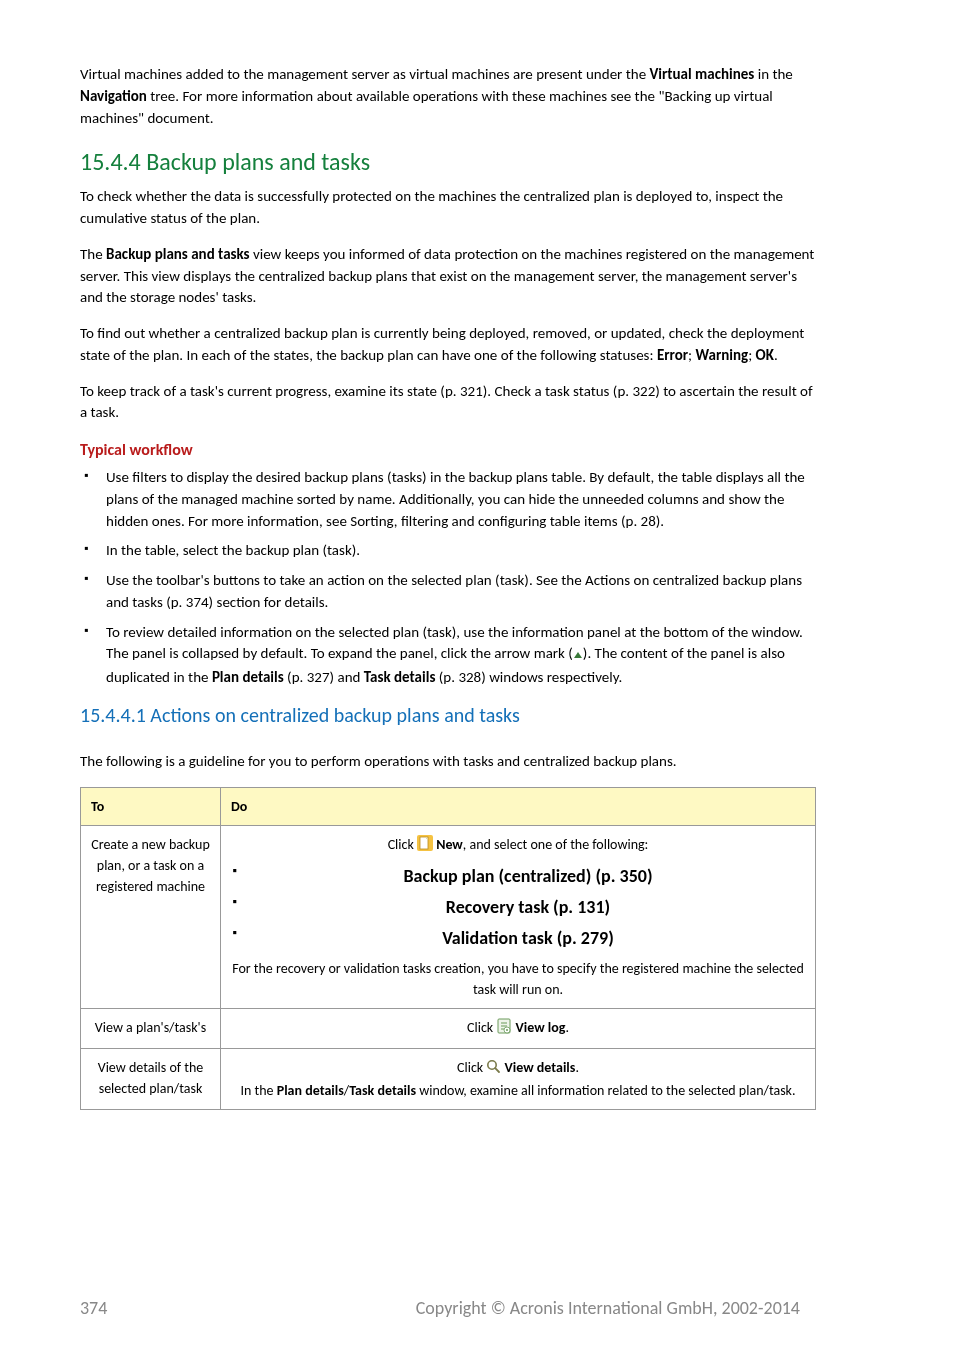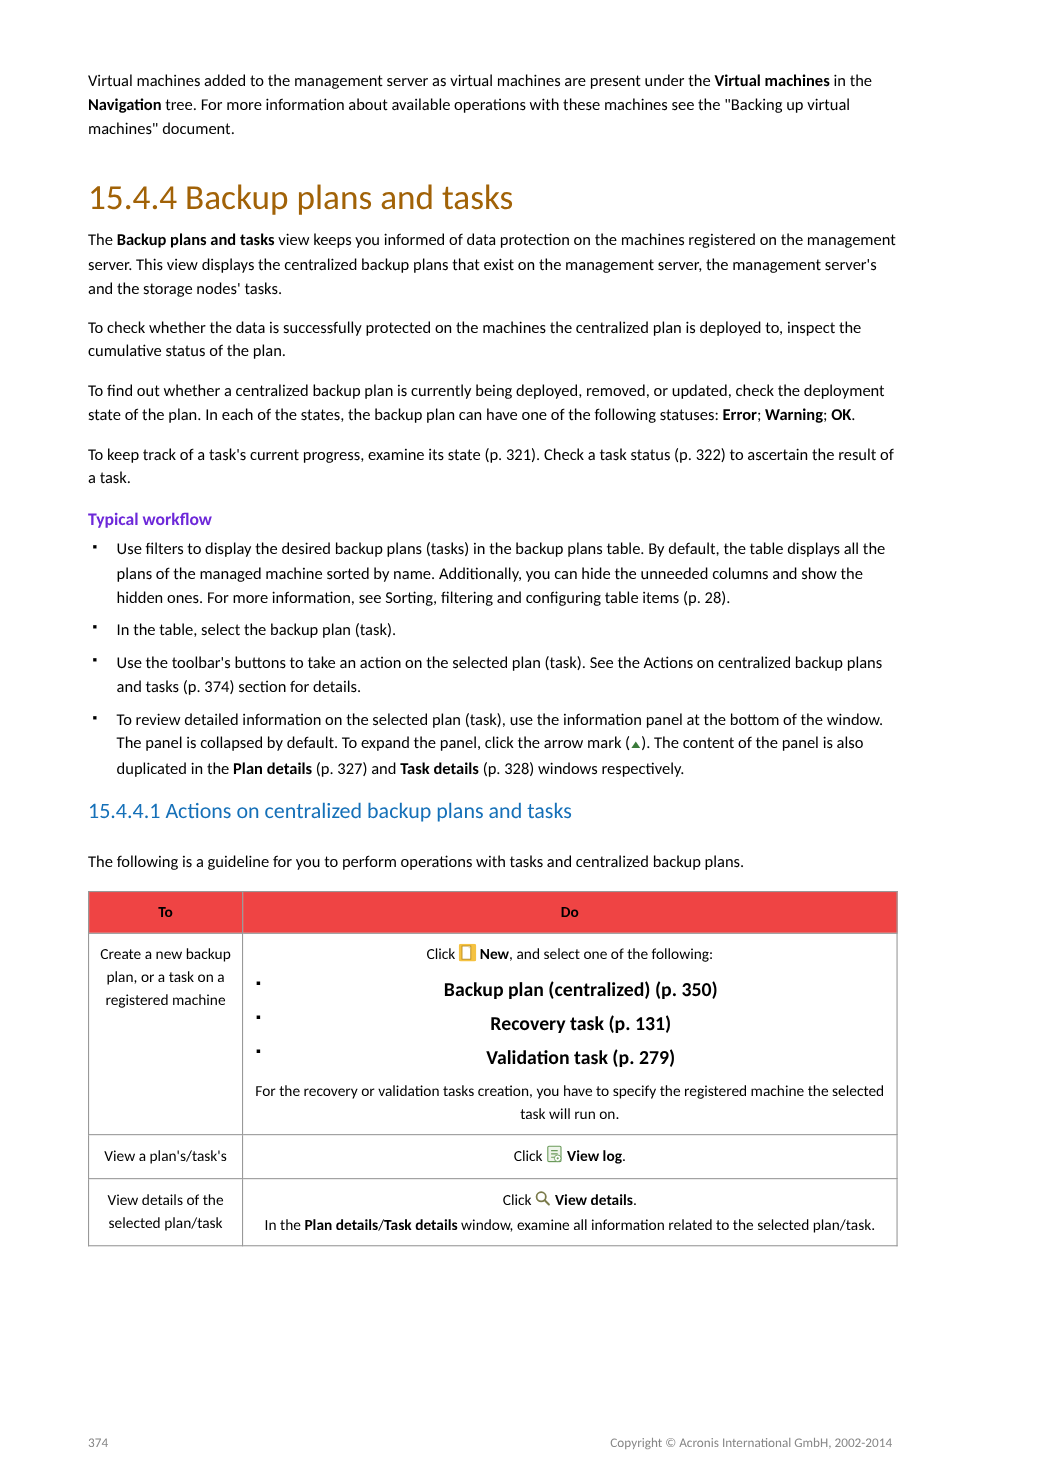--- a/index.html
+++ b/index.html
@@ -1,51 +1,51 @@
 <!DOCTYPE html>
 <html><head>
 <meta charset="utf-8">
 <style>
   * { box-sizing: border-box; margin: 0; padding: 0; }
   html, body { width: 954px; background: #fff; font-family: "Segoe UI", Calibri, Arial, sans-serif; color: #000; }
   .page { width: 896px; min-height: 1349px; padding: 64px 80px 40px 80px; position: relative; }
   .body-text { font-size: 15px; line-height: 1.45; margin-bottom: 14px; }
-  .h2 { color: #a16207; font-size: 32px; font-weight: 400; margin-top: 31px; margin-bottom: 10px; }
+  .h2 { color: #15803d; font-size: 24px; font-weight: 400; margin-top: 18px; margin-bottom: 10px; }
   .h3 { color: #1570b8; font-size: 20px; font-weight: 400; margin-top: 14px; margin-bottom: 24px; }
-  .h4 { color: #6d28d9; font-size: 16px; font-weight: 700; margin-top: 16px; margin-bottom: 8px; }
+  .h4 { color: #b91c1c; font-size: 16px; font-weight: 700; margin-top: 16px; margin-bottom: 8px; }
   ul.bullets { list-style: none; padding-left: 0; margin-bottom: 12px; }
   ul.bullets > li { position: relative; padding-left: 26px; font-size: 15px; line-height: 1.45; margin-bottom: 8px; }
   ul.bullets > li::before { content: "▪"; position: absolute; left: 4px; top: 0; font-size: 12px; color: #000; }
   ul.bullets-sm { list-style: none; padding-left: 0; margin-top: 6px; }
   ul.bullets-sm > li { position: relative; padding-left: 20px; font-size: 18px; line-height: 1.5; margin-bottom: 4px; font-weight: bold; }
   ul.bullets-sm > li::before { content: "▪"; position: absolute; left: 2px; top: 0; font-size: 11px; }
   table.actions { width: 100%; border-collapse: collapse; margin-top: 6px; }
   table.actions th, table.actions td { border: 1px solid #999; padding: 8px 10px; vertical-align: top; font-size: 14px; line-height: 1.5; text-align: center; }
-  table.actions th { background: #ef4444; text-align: center; font-weight: 700; }
+  table.actions th { background: #fef9c3; text-align: left; font-weight: 700; }
   table.actions td:first-child { width: 140px; }
   .inline-icon { display: inline-block; vertical-align: -2px; }
-  .footer { position: absolute; bottom: 30px; left: 80px; right: 85px; display: flex; justify-content: space-between; font-size: 12px; color: #888; }
+  .footer { position: absolute; bottom: 30px; left: 80px; right: 96px; display: flex; justify-content: space-between; font-size: 18px; color: #888; }
   b { font-weight: 700; }
 </style>
 </head>
 <body>
 
 <div class="page">
 
   <p class="body-text">
     <span>Virtual machines added to the management server as virtual machines are present under the </span><b>Virtual machines</b><span> in the </span><b>Navigation</b><span> tree. For more information about available operations with these machines see the "Backing up virtual machines" document.</span>
   </p>
 
   <h2 class="h2">15.4.4 Backup plans and tasks</h2>
 
+  <p class="body-text">To check whether the data is successfully protected on the machines the centralized plan is deployed to, inspect the cumulative status of the plan.</p>
+
   <p class="body-text">
     <span>The </span><b>Backup plans and tasks</b><span> view keeps you informed of data protection on the machines registered on the management server. This view displays the centralized backup plans that exist on the management server, the management server's and the storage nodes' tasks.</span>
   </p>
-
-  <p class="body-text">To check whether the data is successfully protected on the machines the centralized plan is deployed to, inspect the cumulative status of the plan.</p>
 
   <p class="body-text">
     <span>To find out whether a centralized backup plan is currently being deployed, removed, or updated, check the deployment state of the plan. In each of the states, the backup plan can have one of the following statuses: </span><b>Error</b><span>; </span><b>Warning</b><span>; </span><b>OK</b><span>.</span>
   </p>
 
   <p class="body-text">To keep track of a task's current progress, examine its state (p. 321). Check a task status (p. 322) to ascertain the result of a task.</p>
 
   <h4 class="h4">Typical workflow</h4>
 
   <ul class="bullets">

